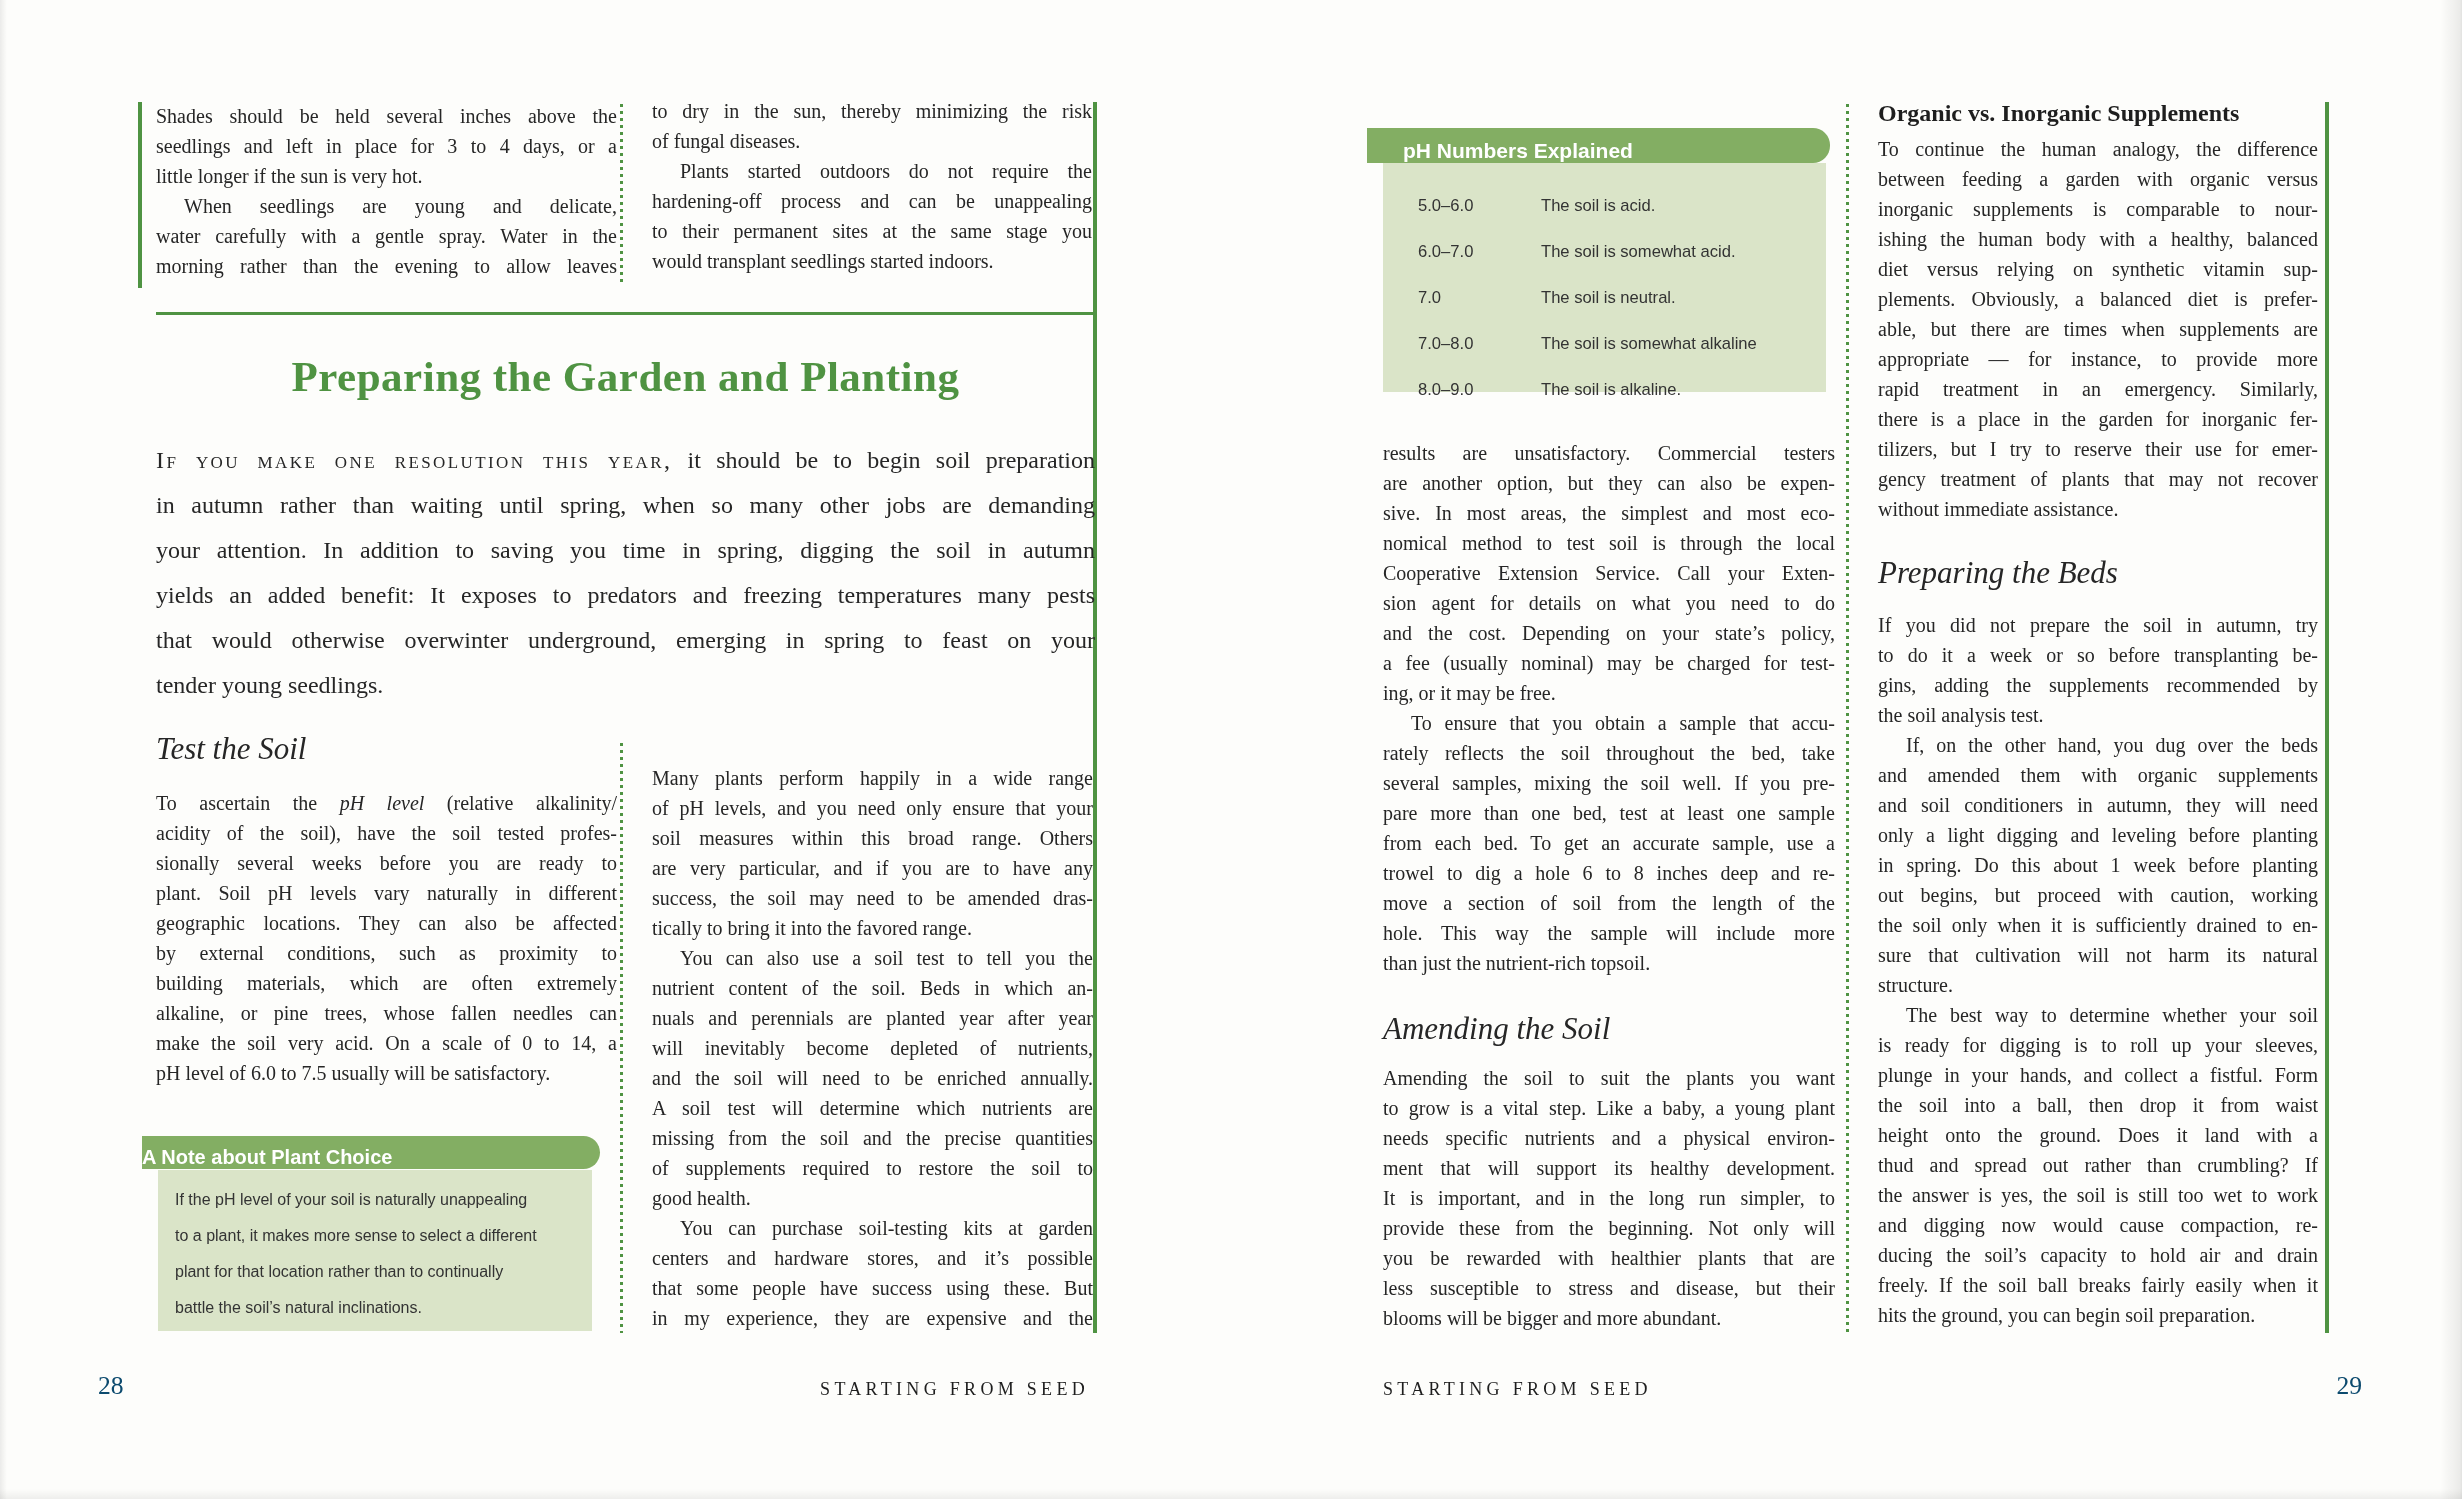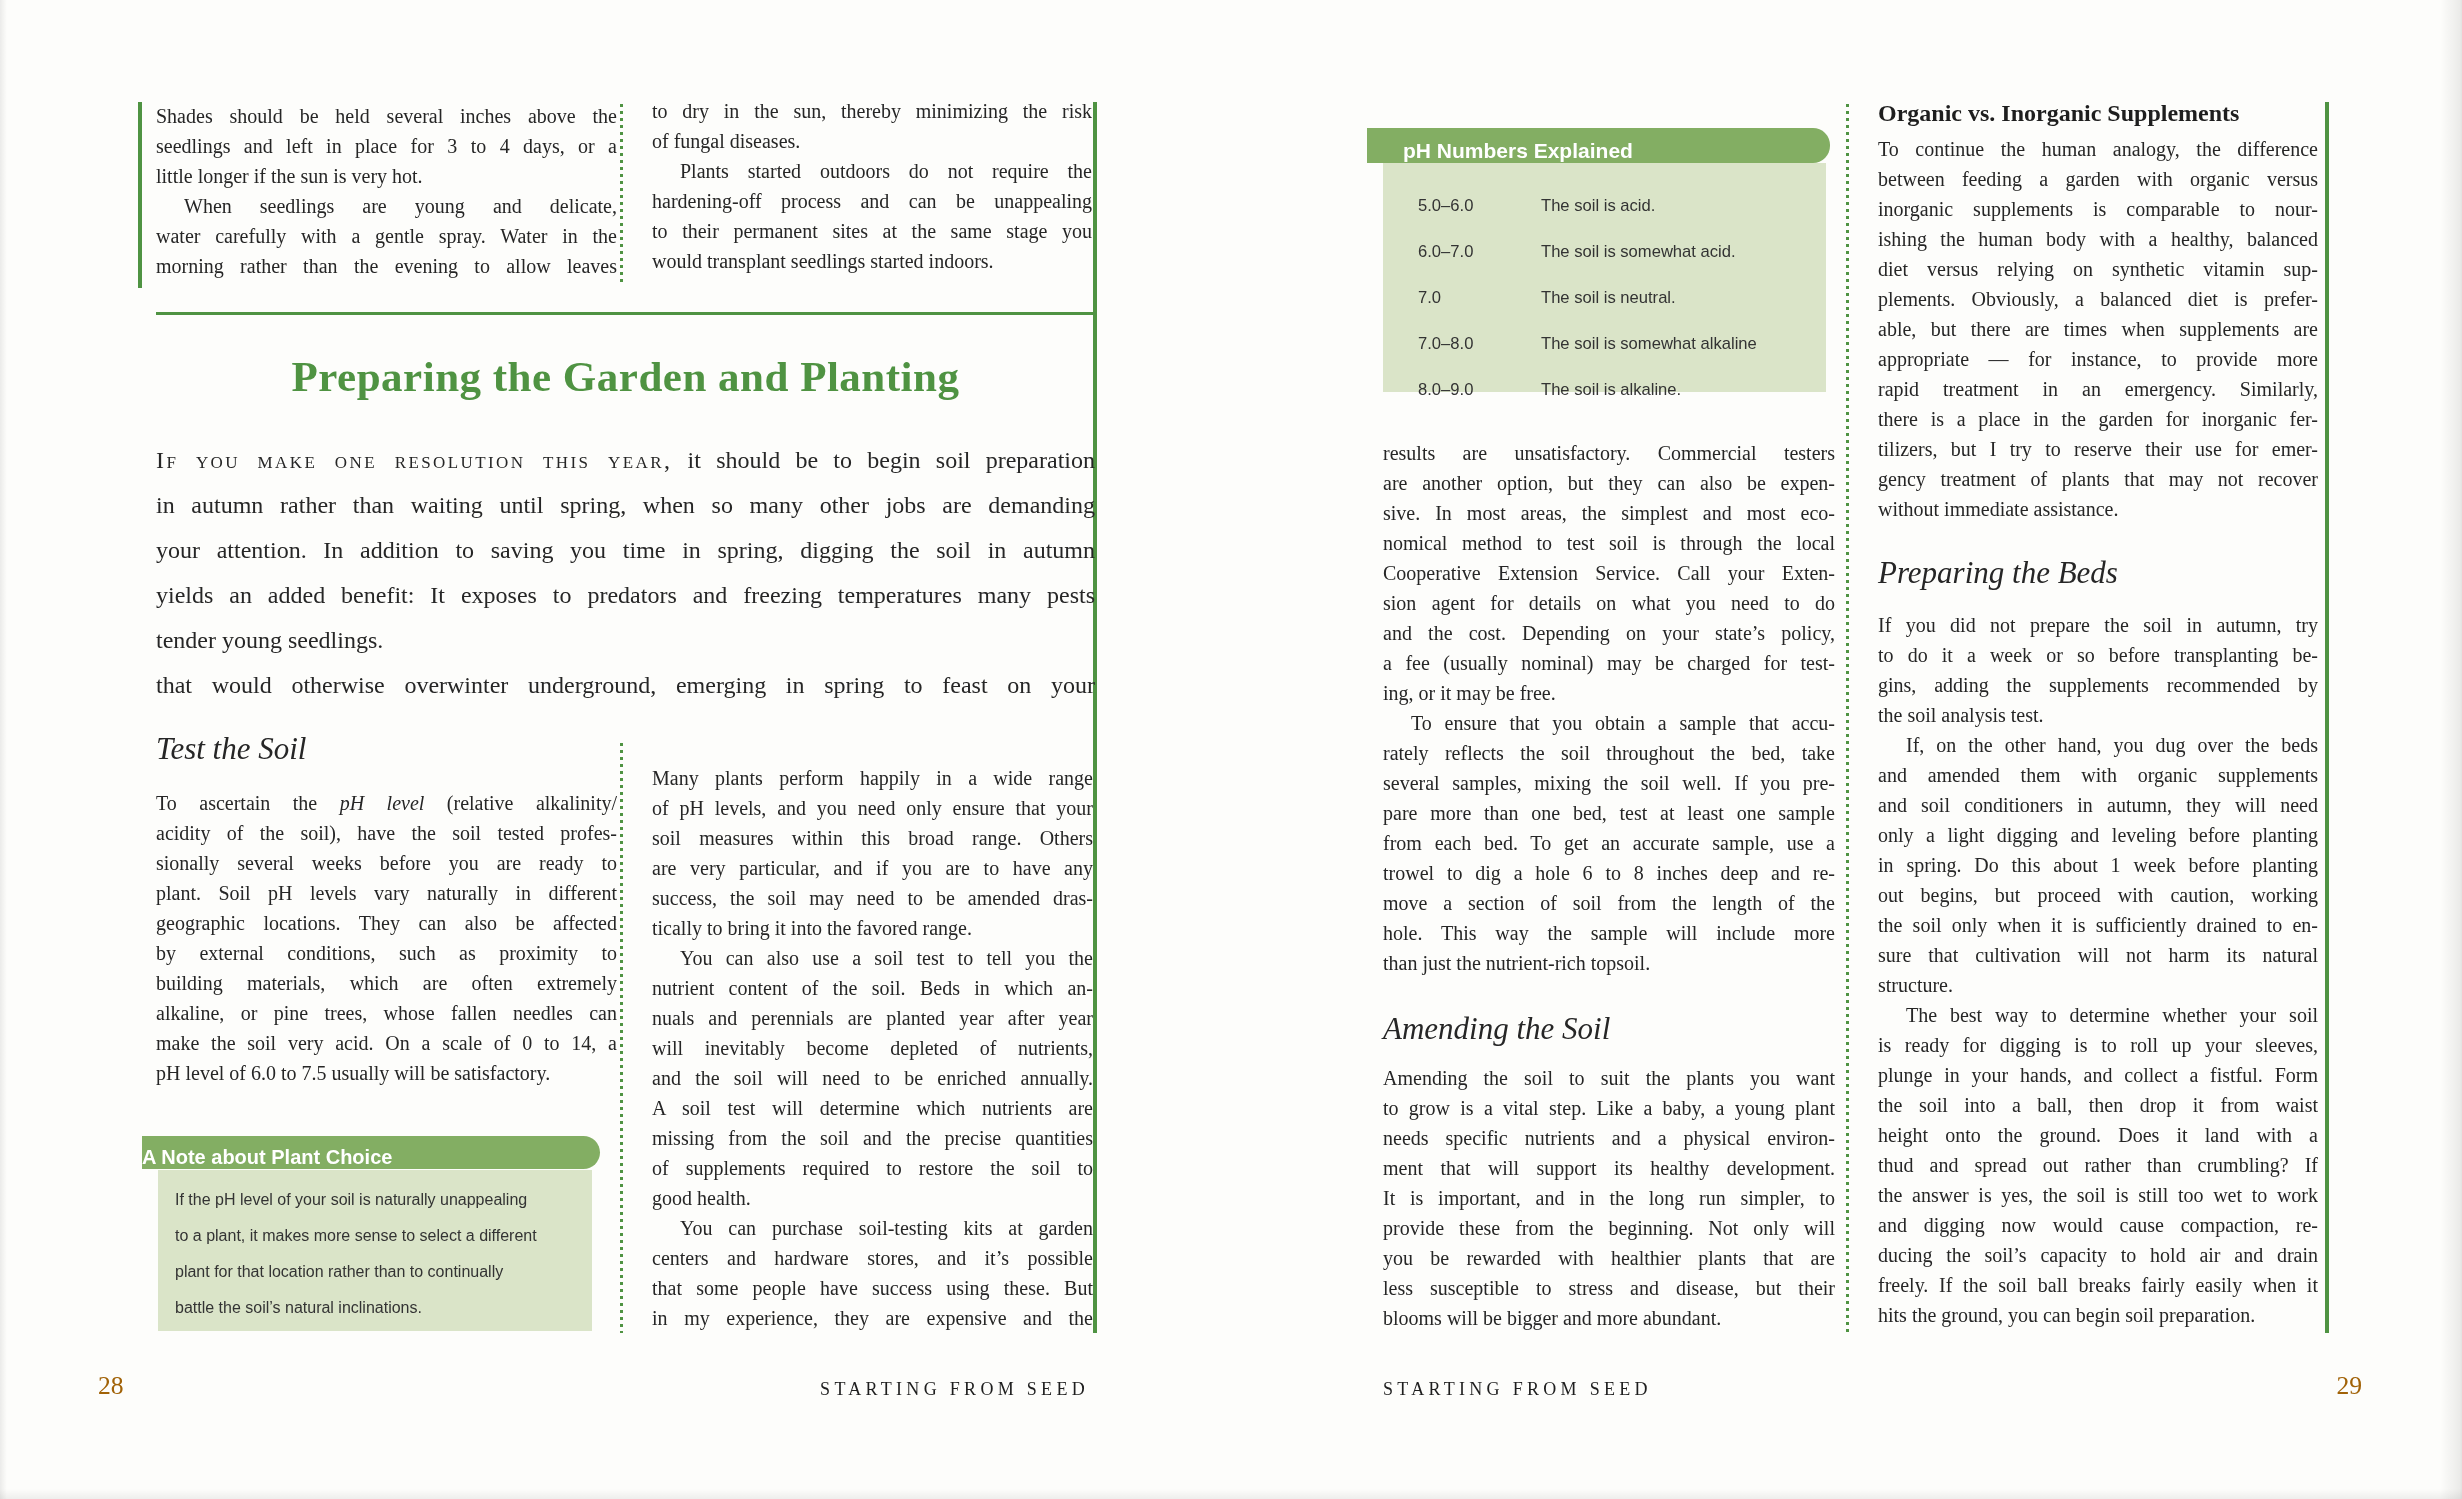--- a/index.html
+++ b/index.html
@@ -41,21 +41,21 @@
   .ph-bar{left:1367px;top:128px;width:463px;height:35px;font-size:21px;padding-left:36px;box-sizing:border-box;}
   .ph-body{left:1383px;top:163px;width:443px;height:229px;}
   .ph-table{position:absolute;left:1418px;top:180px;width:398px;
             font-family:"Liberation Sans",sans-serif;font-size:16.6px;color:#333333;}
   .ph-hrow{height:40px;display:flex;font-weight:700;font-size:17px;color:#1f1f1f;align-items:flex-start;padding-top:5.7px;box-sizing:border-box;}
   .ph-row{height:30px;display:flex;margin-top:16px;}
   .ph-c1{width:123px;flex:0 0 123px;}
   .ph-c2{flex:1;}
 
   
-  .folio{position:absolute;font-size:25.6px;color:#a16207;}
+  .folio{position:absolute;font-size:25.6px;color:#0c4a6e;}
   .running{position:absolute;font-size:18px;letter-spacing:4.3px;color:#1e1e1e;}
 
   
   .edge-left{position:absolute;left:0;top:0;width:6.6px;height:1499px;
              background:linear-gradient(to right,rgba(0,0,0,.07),rgba(0,0,0,0));}
   .edge-right{position:absolute;left:2440px;top:0;width:23px;height:1499px;
               background:linear-gradient(to right,rgba(0,0,0,0),rgba(0,0,0,.07) 85%,rgba(0,0,0,.12));}
   .edge-bottom{position:absolute;left:0;top:1489px;width:2462px;height:10.4px;
                background:linear-gradient(to bottom,rgba(0,0,0,0),rgba(0,0,0,.06));}
 </style>
@@ -89,22 +89,22 @@
     <div class="h-rule" style="left:156px;top:312px;width:939px;"></div>
 
     <div class="big-heading" style="left:156px;top:352px;width:939px;">Preparing the Garden and Planting</div>
 
     <div class="col intro" style="left:156px;top:438px;width:939px;">
       <div class="ln"><span class="sc">If you make one resolution this year,</span><span> it should be to begin soil preparation</span></div>
       <div>
           <div class="ln">in autumn rather than waiting until spring, when so many other jobs are demanding</div>
           <div class="ln">your attention. In addition to saving you time in spring, digging the soil in autumn</div>
           <div class="ln">yields an added benefit: It exposes to predators and freezing temperatures many pests</div>
+          <div class="ln">that would otherwise overwinter underground, emerging in spring to feast on your</div>
           <div class="ln last">tender young seedlings.</div>
-          <div class="ln">that would otherwise overwinter underground, emerging in spring to feast on your</div>
         </div>
     </div>
 
     <div class="sub-heading" style="left:156px;top:731px;">Test the Soil</div>
     <div class="col" style="left:156px;top:788px;width:461px;">
         <div class="ln">To ascertain the <i>pH level</i> (relative alkalinity/</div>
         <div class="ln">acidity of the soil), have the soil tested profes-</div>
         <div class="ln">sionally several weeks before you are ready to</div>
         <div class="ln">plant. Soil pH levels vary naturally in different</div>
         <div class="ln">geographic locations. They can also be affected</div>

